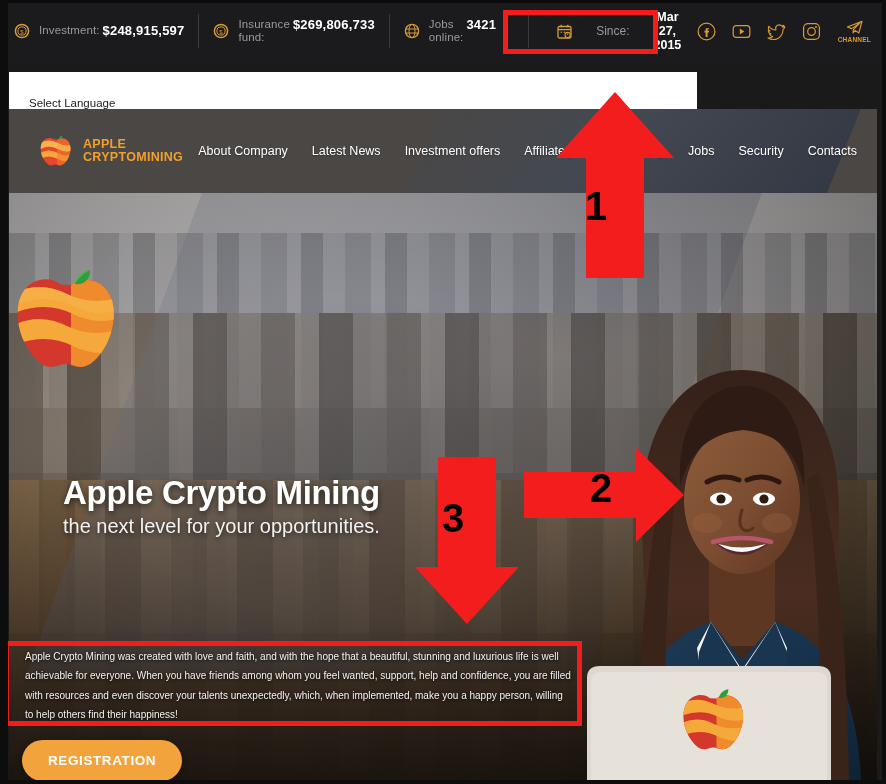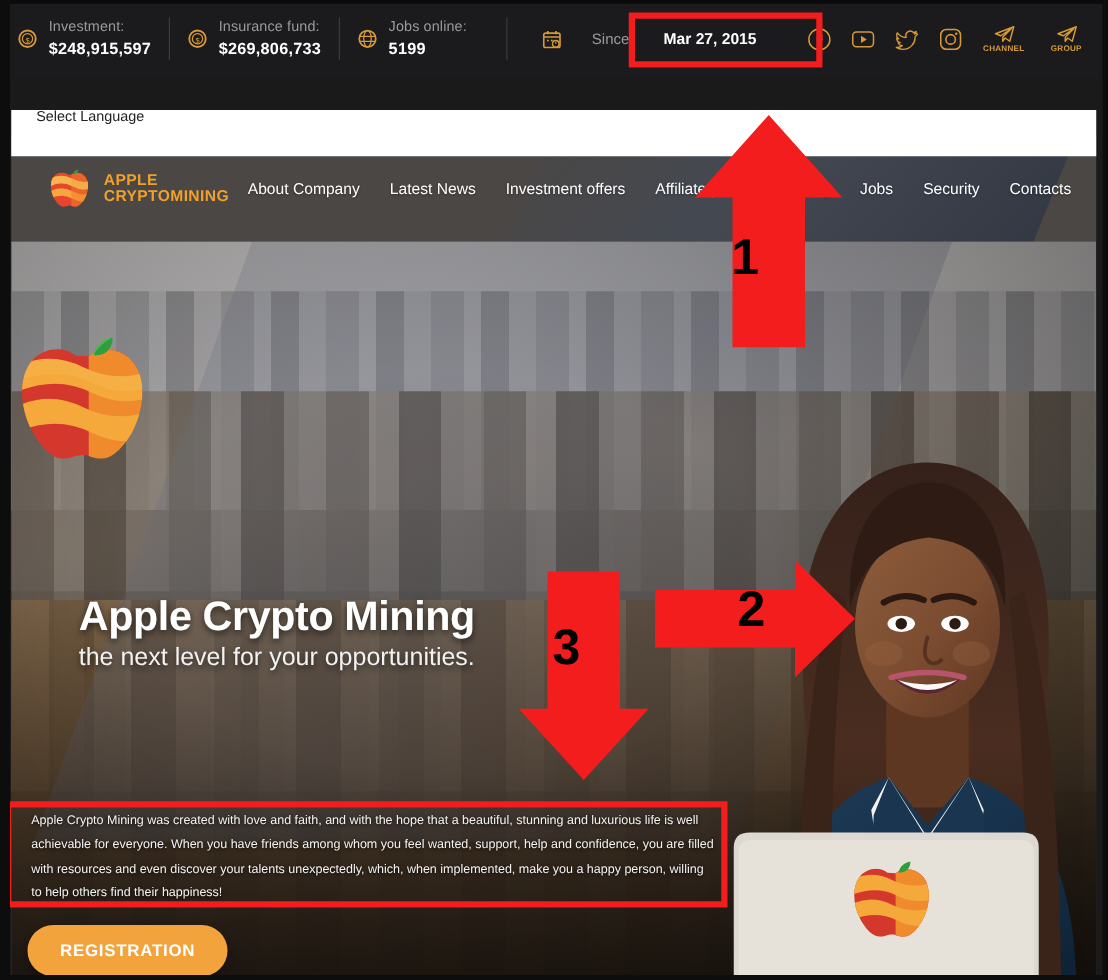--- a/index.html
+++ b/index.html
@@ -31,21 +31,21 @@
     z-index:20;
   }
   .stat {
     display:flex; align-items:center; gap:9px;
     padding:0 14px; height:100%;
   }
   .stat-icon {
     width:16px; height:16px; flex:0 0 16px;
     display:flex; align-items:center; justify-content:center;
   }
-  .stat-text { display:flex; flex-direction:column; justify-content:center; gap:3px; }
+  .stat-text { display:flex; flex-direction:row; justify-content:center; gap:3px; }
   .stat-label { font-size:11.5px; color:#9a9a9d; line-height:1.1; letter-spacing:.1px; }
   .stat-value { font-size:13px; color:#ffffff; font-weight:bold; line-height:1.1; letter-spacing:.2px; }
   .vsep { width:1px; height:34px; background:#3a3a3d; flex:0 0 1px; }
 
   .since-wrap {
     display:flex; align-items:center; gap:24px;
     margin-left:12px; padding:0 16px; height:100%;text-align:center;
   }
   .since-icon { width:15px; height:15px; flex:0 0 15px; }
   .since-label { font-size:12px; color:#9a9a9d; }
@@ -57,23 +57,23 @@
   .soc-tg-label { font-size:6.5px; color:#d89a37; font-weight:bold; letter-spacing:.2px; }
 
   
   .ann-box-since {
     position:absolute; left:503px; top:10px; width:155px; height:44px;
     border:5px solid #f41d1d; z-index:45; pointer-events:none;
   }
 
   
   .langbar {
-    position:absolute; left:9px; top:72px; width:868px; height:37px;
+    position:absolute; left:9px; top:72px; width:688px; height:37px;
     background:#ffffff; z-index:22;
-    display:flex; align-items:flex-start; padding-left:20px;margin-top:16px;
+    display:flex; align-items:flex-end; padding-left:20px;
   }
   .lang-text { font-size:11.5px; color:#222; }
 
   
   .header {
     position:absolute; left:9px; top:109px; width:868px; height:84px;
     background:#4a4745; z-index:18; overflow:hidden;
   }
   .header-diag {
     position:absolute; right:0; top:-40px; width:420px; height:200px;
@@ -232,21 +232,21 @@
       <span class="stat-icon">
         <svg width="16" height="16" viewBox="0 0 16 16">
           <circle cx="8" cy="8" r="6.6" fill="none" stroke="#d89a37" stroke-width="1.4"></circle>
           <ellipse cx="8" cy="8" rx="3" ry="6.6" fill="none" stroke="#d89a37" stroke-width="1"></ellipse>
           <line x1="1.4" y1="6" x2="14.6" y2="6" stroke="#d89a37" stroke-width="1"></line>
           <line x1="1.4" y1="10" x2="14.6" y2="10" stroke="#d89a37" stroke-width="1"></line>
         </svg>
       </span>
       <span class="stat-text">
         <span class="stat-label">Jobs online:</span>
-        <span class="stat-value">5199</span>
+        <span class="stat-value">3421</span>
       </span>
     </div>
 
     <div class="vsep" style="margin-left:18px;"></div>
 
     <div class="since-wrap">
       <span class="since-icon">
         <svg width="15" height="15" viewBox="0 0 15 15">
           <rect x="1" y="2.5" width="13" height="11.5" rx="1.4" fill="none" stroke="#d89a37" stroke-width="1.3"></rect>
           <line x1="1" y1="5.6" x2="14" y2="5.6" stroke="#d89a37" stroke-width="1.3"></line>

